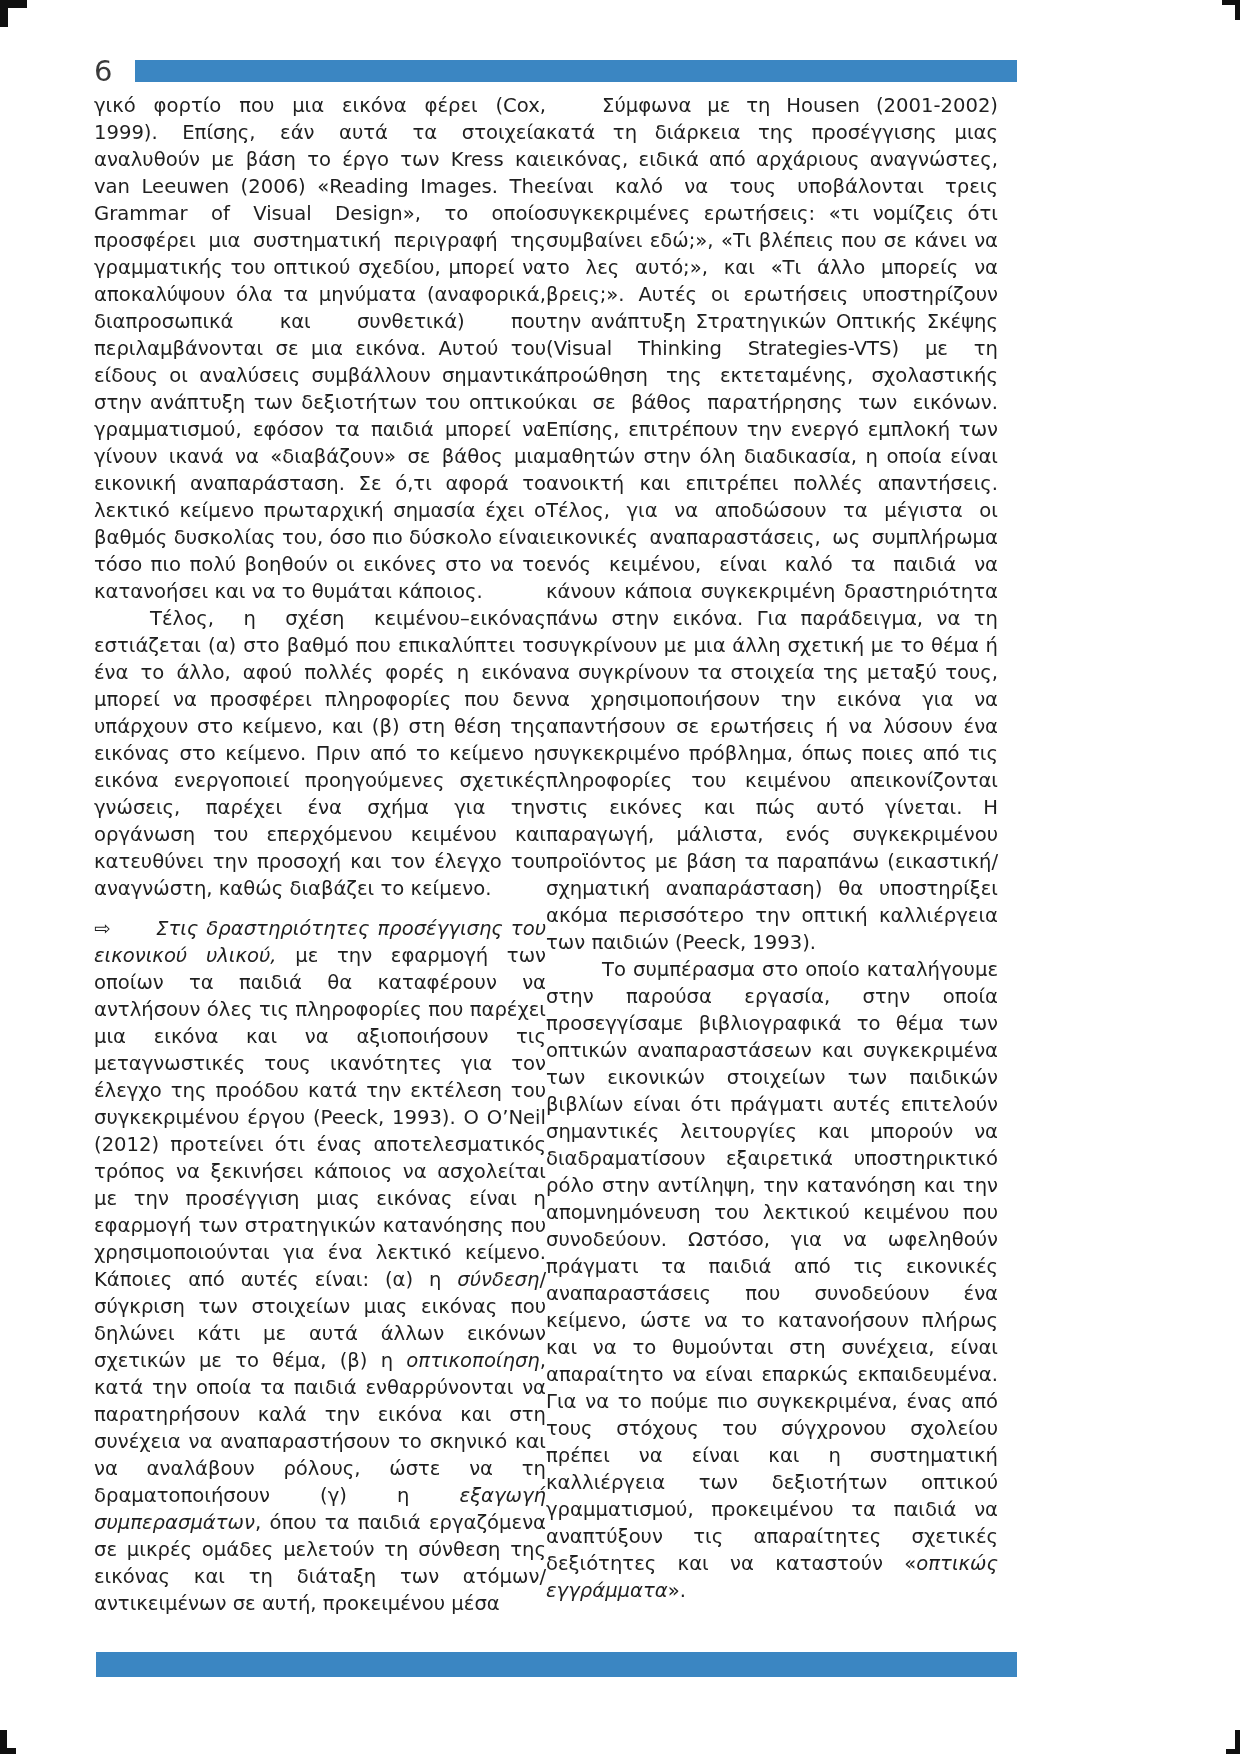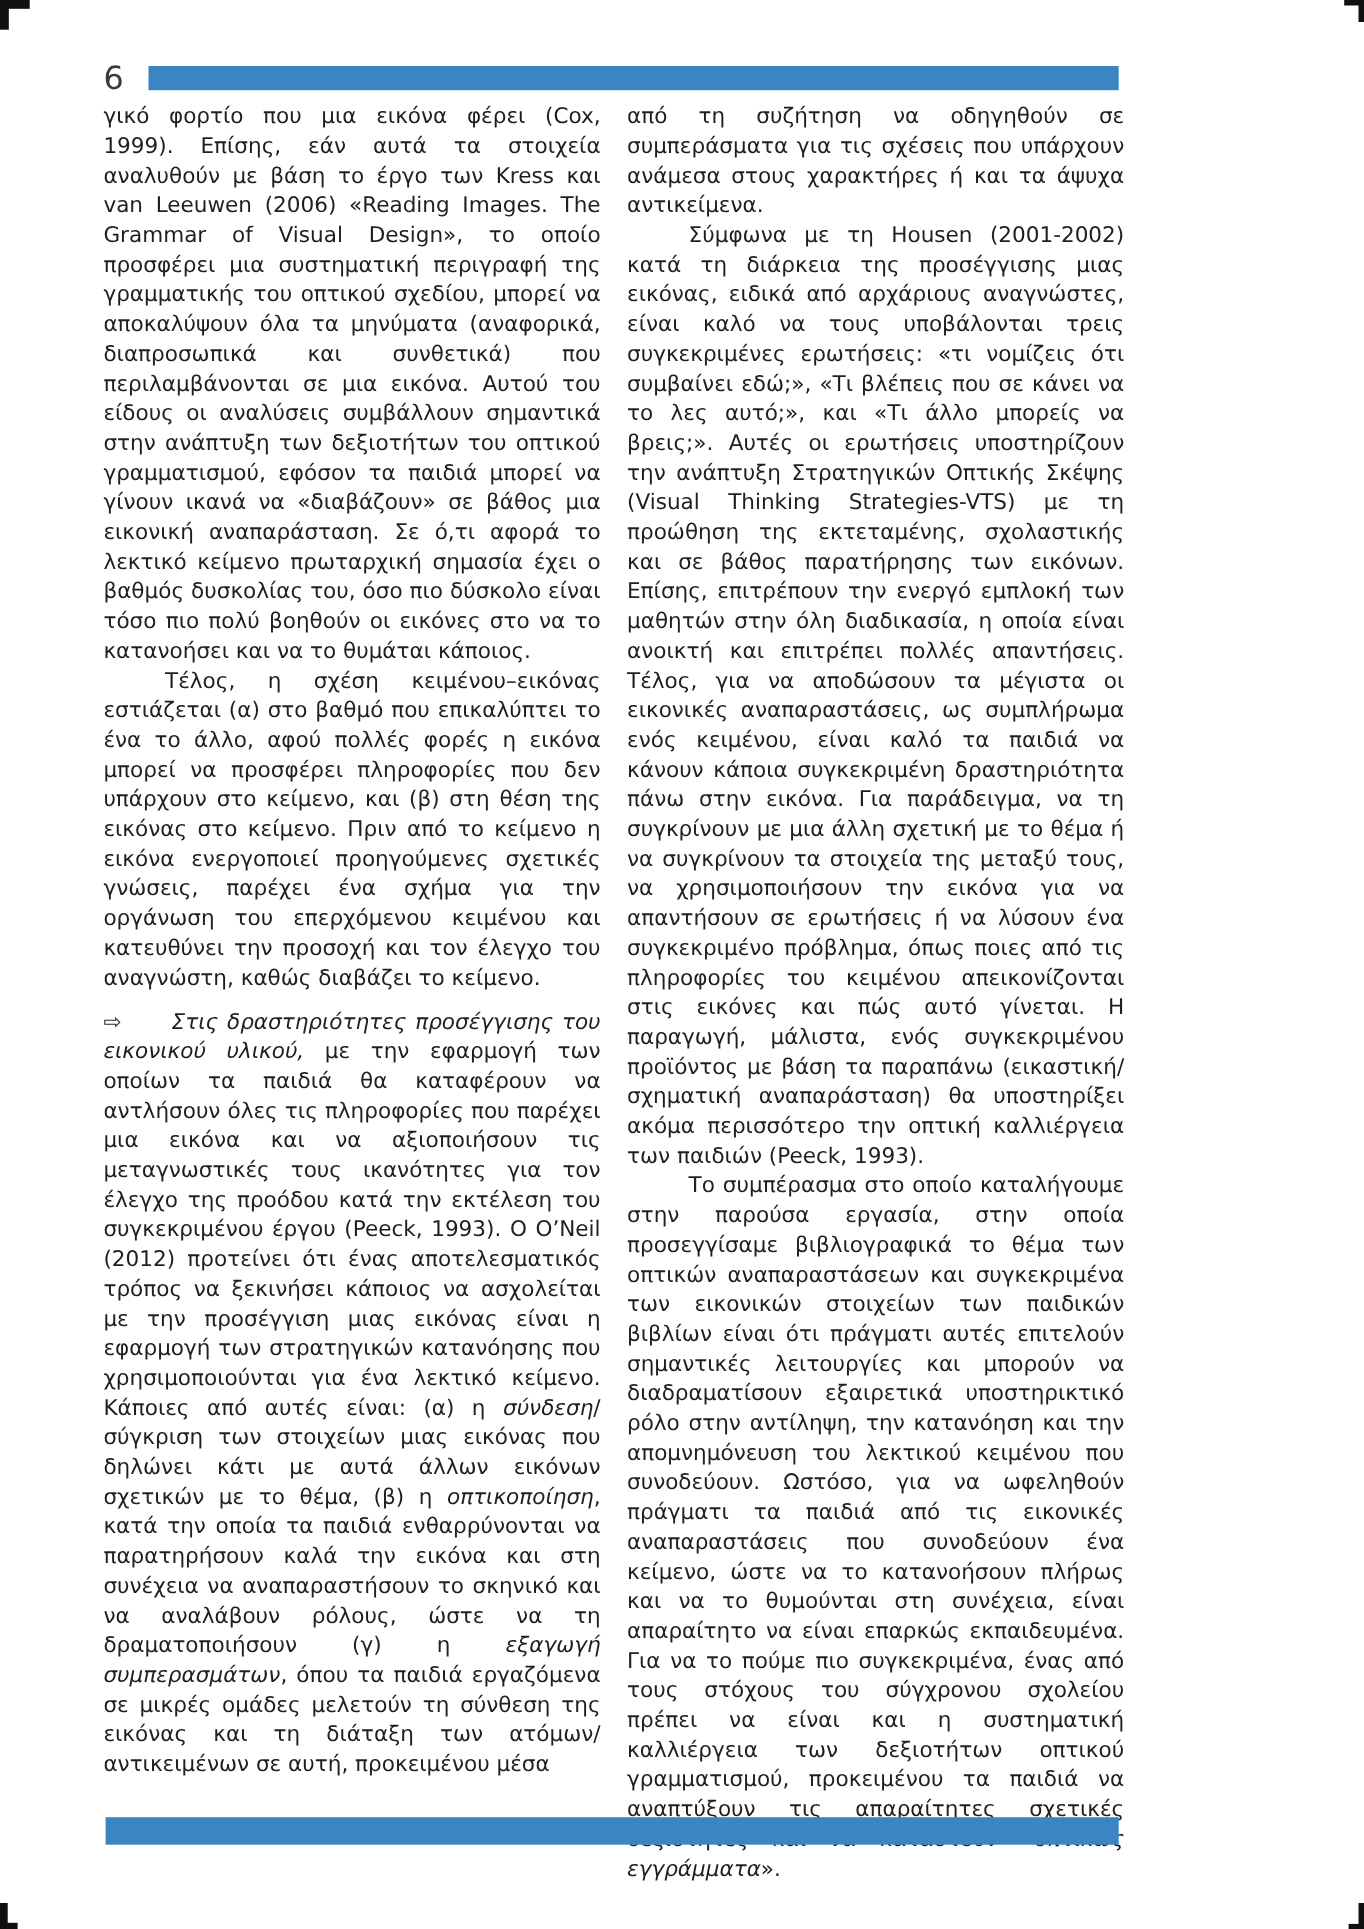--- a/index.html
+++ b/index.html
@@ -8,21 +8,21 @@
     font-family:"DejaVu Sans","Liberation Sans",sans-serif;
     color:#1f1f1f;overflow:hidden;
   }
   
   .crop{position:absolute;background:#101010;}
   
   .header{position:absolute;left:94px;top:56px;width:923px;height:30px;display:flex;align-items:center;}
   .pagenum{font-size:29px;line-height:1;color:#3a3a3a;width:41px;flex:0 0 auto;}
   .headerbar{flex:1;height:22px;background:#3b86c2;}
   
-  .content{position:absolute;left:94px;top:92px;width:928px;display:flex;gap:24px;}
+  .content{position:absolute;left:94px;top:92px;width:928px;display:flex;}
   .col{width:452px;font-size:19.6px;line-height:27px;text-align:justify;}
   p.para{margin:0;padding:0;}
   p.indent{text-indent:56px;}
   p.gap{margin-top:13px;}
   .arrow{display:inline-block;width:62px;font-style:normal;}
   i{font-style:italic;}
   
   .footerbar{position:absolute;left:96px;top:1652px;width:921px;height:25px;background:#3b86c2;}
 </style>
 </head>
@@ -42,19 +42,18 @@
   <div class="headerbar" style="background: rgb(59, 134, 194);"></div>
 </div>
 
 <div class="content">
   <div class="col">
       <p class="para"><span>γικό φορτίο που μια εικόνα φέρει (Cox, 1999). Επίσης, εάν αυτά τα στοιχεία αναλυθούν με βάση το έργο των Kress και van Leeuwen (2006) «Reading Images. The Grammar of Visual Design», το οποίο προσφέρει μια συστηματική περιγραφή της γραμματικής του οπτικού σχεδίου, μπορεί να αποκαλύψουν όλα τα μηνύματα (αναφορικά, διαπροσωπικά και συνθετικά) που περιλαμβάνονται σε μια εικόνα. Αυτού του είδους οι αναλύσεις συμβάλλουν σημαντικά στην ανάπτυξη των δεξιοτήτων του οπτικού γραμματισμού, εφόσον τα παιδιά μπορεί να γίνουν ικανά να «διαβάζουν» σε βάθος μια εικονική αναπαράσταση. Σε ό,τι αφορά το λεκτικό κείμενο πρωταρχική σημασία έχει ο βαθμός δυσκολίας του, όσο πιο δύσκολο είναι τόσο πιο πολύ βοηθούν οι εικόνες στο να το κατανοήσει και να το θυμάται κάποιος.</span></p>
       <p class="para indent"><span>Τέλος, η σχέση κειμένου–εικόνας εστιάζεται (α) στο βαθμό που επικαλύπτει το ένα το άλλο, αφού πολλές φορές η εικόνα μπορεί να προσφέρει πληροφορίες που δεν υπάρχουν στο κείμενο, και (β) στη θέση της εικόνας στο κείμενο. Πριν από το κείμενο η εικόνα ενεργοποιεί προηγούμενες σχετικές γνώσεις, παρέχει ένα σχήμα για την οργάνωση του επερχόμενου κειμένου και κατευθύνει την προσοχή και τον έλεγχο του αναγνώστη, καθώς διαβάζει το κείμενο.</span></p>
       <p class="para gap"><span class="arrow">⇨</span><i>Στις δραστηριότητες προσέγγισης του εικονικού υλικού,</i><span> με την εφαρμογή των οποίων τα παιδιά θα καταφέρουν να αντλήσουν όλες τις πληροφορίες που παρέχει μια εικόνα και να αξιοποιήσουν τις μεταγνωστικές τους ικανότητες για τον έλεγχο της προόδου κατά την εκτέλεση του συγκεκριμένου έργου (Peeck, 1993). Ο O’Neil (2012) προτείνει ότι ένας αποτελεσματικός τρόπος να ξεκινήσει κάποιος να ασχολείται με την προσέγγιση μιας εικόνας είναι η εφαρμογή των στρατηγικών κατανόησης που χρησιμοποιούνται για ένα λεκτικό κείμενο. Κάποιες από αυτές είναι: (α) η </span><i>σύνδεση</i><span>/σύγκριση των στοιχείων μιας εικόνας που δηλώνει κάτι με αυτά άλλων εικόνων σχετικών με το θέμα, (β) η </span><i>οπτικοποίηση</i><span>, κατά την οποία τα παιδιά ενθαρρύνονται να παρατηρήσουν καλά την εικόνα και στη συνέχεια να αναπαραστήσουν το σκηνικό και να αναλάβουν ρόλους, ώστε να τη δραματοποιήσουν (γ) η </span><i>εξαγωγή συμπερασμάτων</i><span>, όπου τα παιδιά εργαζόμενα σε μικρές ομάδες μελετούν τη σύνθεση της εικόνας και τη διάταξη των ατόμων/αντικειμένων σε αυτή, προκειμένου μέσα</span></p>
     </div>
   <div class="col">
-      <p class="para"><span>από τη συζήτηση να οδηγηθούν σε συμπεράσματα για τις σχέσεις που υπάρχουν ανάμεσα στους χαρακτήρες ή και τα άψυχα αντικείμενα.</span></p>
       <p class="para indent"><span>Σύμφωνα με τη Housen (2001-2002) κατά τη διάρκεια της προσέγγισης μιας εικόνας, ειδικά από αρχάριους αναγνώστες, είναι καλό να τους υποβάλονται τρεις συγκεκριμένες ερωτήσεις: «τι νομίζεις ότι συμβαίνει εδώ;», «Τι βλέπεις που σε κάνει να το λες αυτό;», και «Τι άλλο μπορείς να βρεις;». Αυτές οι ερωτήσεις υποστηρίζουν την ανάπτυξη Στρατηγικών Οπτικής Σκέψης (Visual Thinking Strategies-VTS) με τη προώθηση της εκτεταμένης, σχολαστικής και σε βάθος παρατήρησης των εικόνων. Επίσης, επιτρέπουν την ενεργό εμπλοκή των μαθητών στην όλη διαδικασία, η οποία είναι ανοικτή και επιτρέπει πολλές απαντήσεις. Τέλος, για να αποδώσουν τα μέγιστα οι εικονικές αναπαραστάσεις, ως συμπλήρωμα ενός κειμένου, είναι καλό τα παιδιά να κάνουν κάποια συγκεκριμένη δραστηριότητα πάνω στην εικόνα. Για παράδειγμα, να τη συγκρίνουν με μια άλλη σχετική με το θέμα ή να συγκρίνουν τα στοιχεία της μεταξύ τους, να χρησιμοποιήσουν την εικόνα για να απαντήσουν σε ερωτήσεις ή να λύσουν ένα συγκεκριμένο πρόβλημα, όπως ποιες από τις πληροφορίες του κειμένου απεικονίζονται στις εικόνες και πώς αυτό γίνεται. Η παραγωγή, μάλιστα, ενός συγκεκριμένου προϊόντος με βάση τα παραπάνω (εικαστική/σχηματική αναπαράσταση) θα υποστηρίξει ακόμα περισσότερο την οπτική καλλιέργεια των παιδιών (Peeck, 1993).</span></p>
       <p class="para indent"><span>Το συμπέρασμα στο οποίο καταλήγουμε στην παρούσα εργασία, στην οποία προσεγγίσαμε βιβλιογραφικά το θέμα των οπτικών αναπαραστάσεων και συγκεκριμένα των εικονικών στοιχείων των παιδικών βιβλίων είναι ότι πράγματι αυτές επιτελούν σημαντικές λειτουργίες και μπορούν να διαδραματίσουν εξαιρετικά υποστηρικτικό ρόλο στην αντίληψη, την κατανόηση και την απομνημόνευση του λεκτικού κειμένου που συνοδεύουν. Ωστόσο, για να ωφεληθούν πράγματι τα παιδιά από τις εικονικές αναπαραστάσεις που συνοδεύουν ένα κείμενο, ώστε να το κατανοήσουν πλήρως και να το θυμούνται στη συνέχεια, είναι απαραίτητο να είναι επαρκώς εκπαιδευμένα. Για να το πούμε πιο συγκεκριμένα, ένας από τους στόχους του σύγχρονου σχολείου πρέπει να είναι και η συστηματική καλλιέργεια των δεξιοτήτων οπτικού γραμματισμού, προκειμένου τα παιδιά να αναπτύξουν τις απαραίτητες σχετικές δεξιότητες και να καταστούν «</span><i>οπτικώς εγγράμματα</i><span>».</span></p>
     </div>
 </div>
 
 <div class="footerbar" style="background: rgb(59, 134, 194);"></div>
 
 </body></html>

